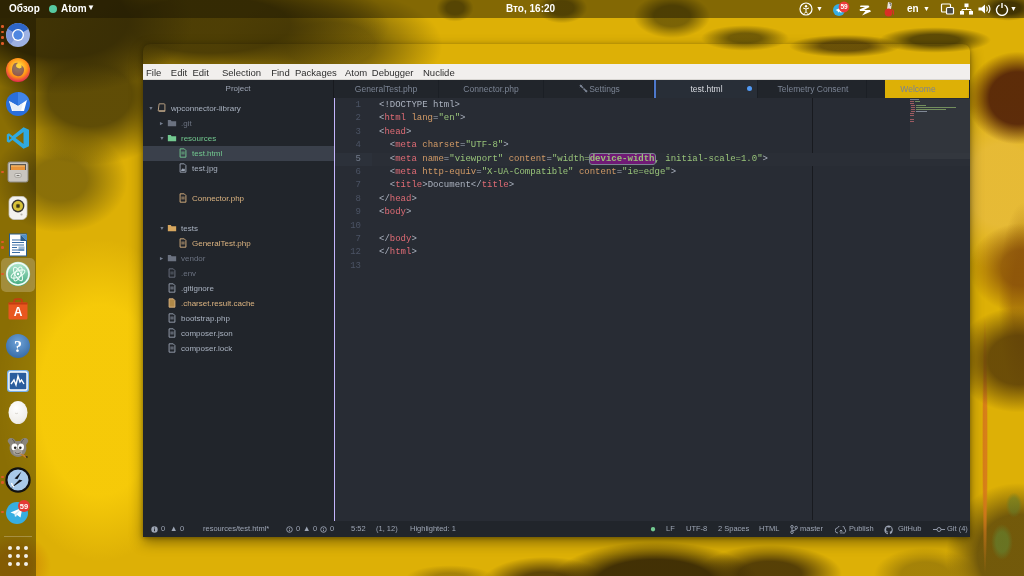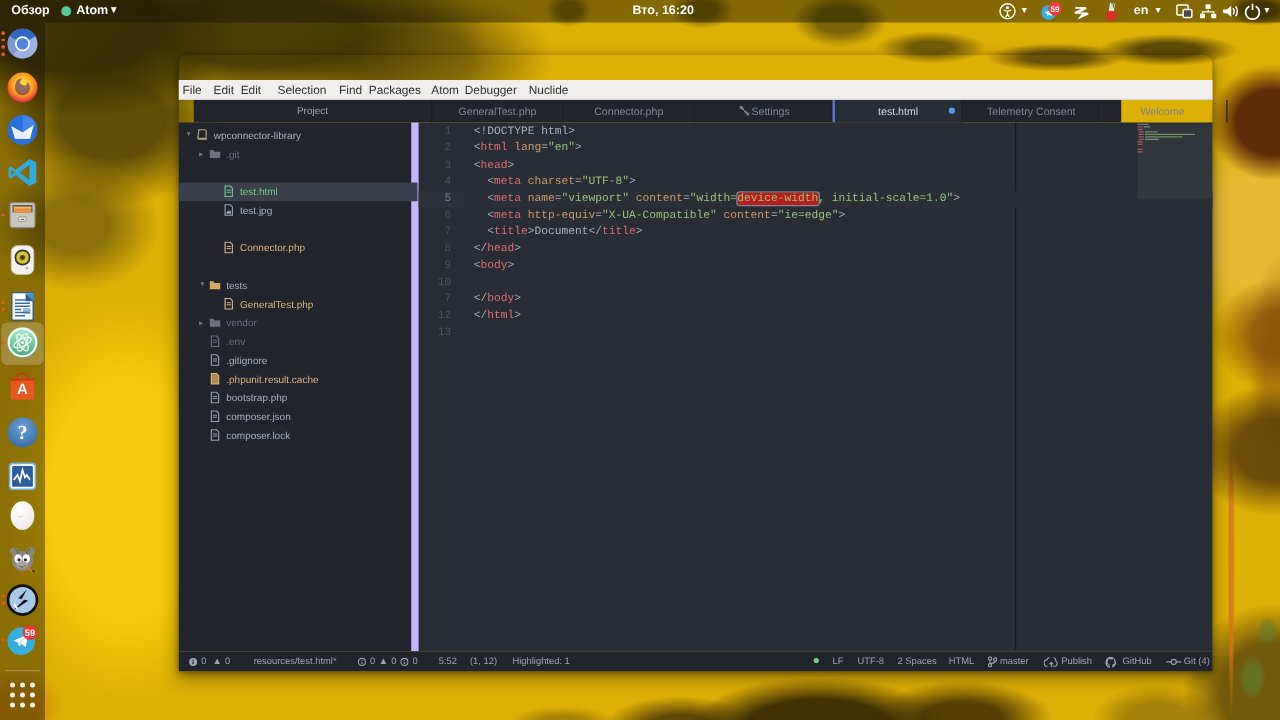--- a/index.html
+++ b/index.html
@@ -69,26 +69,26 @@
   border-bottom:1px solid #d8d6d2;
 }
 #titlebar .t { position:absolute; left:0; right:0; top:4px; text-align:center; font-size:10px; font-weight:bold; color:#2e2e2e; }
 #menubar {
   position:absolute; left:0; top:20px; width:827px; height:16px;
   background:#f1efed; border-bottom:1px solid #d8d6d2;
   font-size:9.5px; color:#2e2e2e;
 }
 #menubar span { position:absolute; top:3px; }
 
-#tabbar { position:absolute; left:12px; top:36px; width:742px; height:18px; background:#21252b; }
+#tabbar { position:absolute; left:0; top:36px; width:742px; height:18px; background:#21252b; }
 #projecthead { position:absolute; left:0; top:0; width:191px; height:18px; color:#9da5b4; font-size:8px; text-align:center; line-height:18px; border-right:1px solid #181a1f; }
 .tab { position:absolute; top:0; height:18px; color:#7b8494; font-size:8.5px; text-align:center; line-height:18px; border-right:1px solid #1b1f25; }
 .tab.active { background:#282e37; color:#d7dae0; border-left:2px solid #4d78cc; }
 
-#tree { position:absolute; left:0; top:54px; width:192px; height:423px; background:#21252b; border-right:6px solid #c4b5fd; font-size:8px; color:#a9b2c0; }
+#tree { position:absolute; left:0; top:54px; width:192px; height:423px; background:#21252b; border-right:1px solid #c4b5fd; font-size:8px; color:#a9b2c0; }
 .trow { position:absolute; left:0; width:191px; height:15px; line-height:15px; white-space:nowrap; }
 .trow .arr { position:absolute; font-size:6px; color:#747d8d; top:0; transform:scale(0.9); }
 .trow .arr.r { transform:rotate(-90deg) scale(0.9); }
 .trow .lbl { position:absolute; top:0; }
 .sel { background:#3a404b; }
 .g { color:#73c990; }
 .o { color:#dcb481; }
 .dim { color:#6b7280; }
 .w { color:#a9b2c0; }
 
@@ -98,21 +98,21 @@
 #wrapguide { position:absolute; left:477px; top:0; width:1px; height:422px; background:#181a1f; }
 .cl { position:absolute; left:0; width:635px; height:13.4px; line-height:13.4px; white-space:pre; }
 .ln { position:absolute; width:26px; text-align:right; color:#4b5364; }
 .code { position:absolute; left:44px; }
 .red { color:#e06c75; }
 .orn { color:#d19a66; }
 .grn { color:#98c379; }
 .pln { color:#abb2bf; }
 .curline { background:#2a2e36; }
 .curline .ln { background:#2c313a; color:#747d8d; width:37px; left:0; padding-right:11px; text-align:right; box-sizing:border-box; height:13.4px; }
-.selbox { background:#b91c1c; outline:1px solid #7d8593; border-radius:2px; }
+.selbox { background:#701a75; outline:1px solid #7d8593; border-radius:2px;font-weight:bold; }
 
 #minimap { position:absolute; left:575px; top:0; width:60px; height:422px; }
 #mmvis { position:absolute; left:0; top:0.5px; width:60px; height:60px; background:rgba(255,255,255,0.045); }
 .mml { position:absolute; height:1px; opacity:0.85; }
 
 #statusbar { position:absolute; left:0; top:477px; width:827px; height:16px; background:#21252b; color:#9da5b4; font-size:7.5px; line-height:16px; }
 #statusbar span { position:absolute; top:0; white-space:nowrap; }
 </style>
 </head>
 <body>
@@ -369,20 +369,27 @@
         </svg>
         <span class="lbl w" style="left:28px;">wpconnector-library</span>
       </div>
     <div class="trow" style="top:17.5px;">
         <span class="arr r" style="left:16px;">▼</span>
         <svg class="ticon" style="left:24px;" viewBox="0 0 12 12">
           <path d="M1 2.5h3.5l1 1.5H11v6H1z" fill="#6b7280"></path>
         </svg>
         <span class="lbl dim" style="left:38px;">.git</span>
       </div>
+    <div class="trow" style="top:32.5px;">
+        <span class="arr" style="left:16px;">▼</span>
+        <svg class="ticon" style="left:24px;" viewBox="0 0 12 12">
+          <path d="M1 2.5h3.5l1 1.5H11v6H1z" fill="#73c990"></path>
+        </svg>
+        <span class="lbl g" style="left:38px;">resources</span>
+      </div>
     <div class="trow sel" style="top:47.5px;">
         <svg class="ticon" style="left:35px;" viewBox="0 0 12 12">
           <path d="M2.5 1h5l2 2v8h-7z" fill="none" stroke="#73c990" stroke-width="1.1"></path>
           <path d="M4 5h4M4 7h4" stroke="#73c990" stroke-width="0.9"></path>
         </svg>
         <span class="lbl g" style="left:49px;">test.html</span>
       </div>
     <div class="trow" style="top:62.5px;">
         <svg class="ticon" style="left:35px;" viewBox="0 0 12 12">
           <path d="M2.5 1h5l2 2v8h-7z" fill="none" stroke="#9aa3b2" stroke-width="1.1"></path>
@@ -429,21 +436,21 @@
         <svg class="ticon" style="left:24px;" viewBox="0 0 12 12">
           <path d="M2.5 1h5l2 2v8h-7z" fill="none" stroke="#6b7280" stroke-width="1.1"></path>
           <path d="M4 5h4M4 7h4" stroke="#6b7280" stroke-width="0.9"></path>
         </svg>
         <span class="lbl dim" style="left:38px;">.env</span>
       </div>
     <div class="trow" style="top:197.5px;">
         <svg class="ticon" style="left:24px;" viewBox="0 0 12 12">
           <path d="M2.5 1h5l2 2v8h-7z" fill="#b08948" stroke="#dcb481" stroke-width="1.1"></path>
         </svg>
-        <span class="lbl o" style="left:38px;">.phpunit.result.cache</span>
+        <span class="lbl o" style="left:38px;">.charset.result.cache</span>
       </div>
     <div class="trow" style="top:212.5px;">
         <svg class="ticon" style="left:24px;" viewBox="0 0 12 12">
           <path d="M2.5 1h5l2 2v8h-7z" fill="none" stroke="#9aa3b2" stroke-width="1.1"></path>
           <path d="M4 5h4M4 7h4" stroke="#9aa3b2" stroke-width="0.9"></path>
         </svg>
         <span class="lbl w" style="left:38px;">bootstrap.php</span>
       </div>
     <div class="trow" style="top:227.5px;">
         <svg class="ticon" style="left:24px;" viewBox="0 0 12 12">

